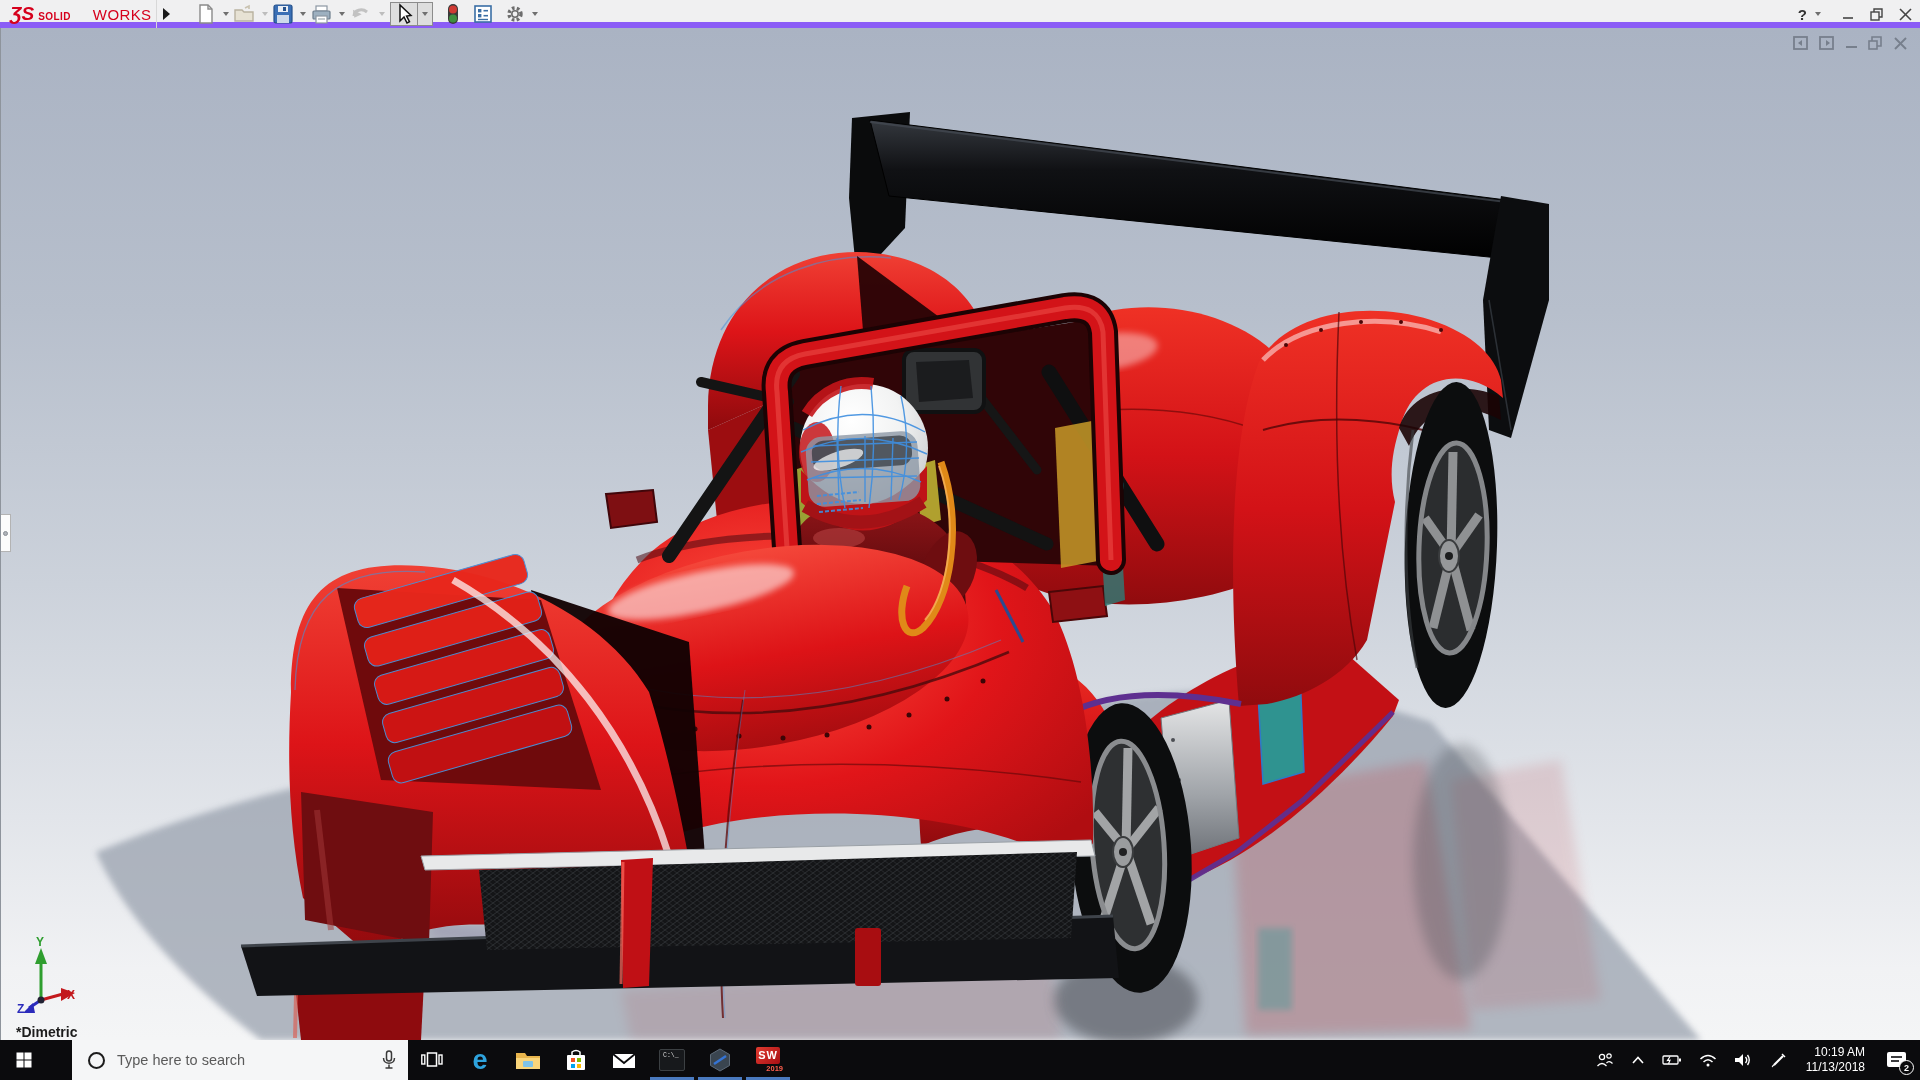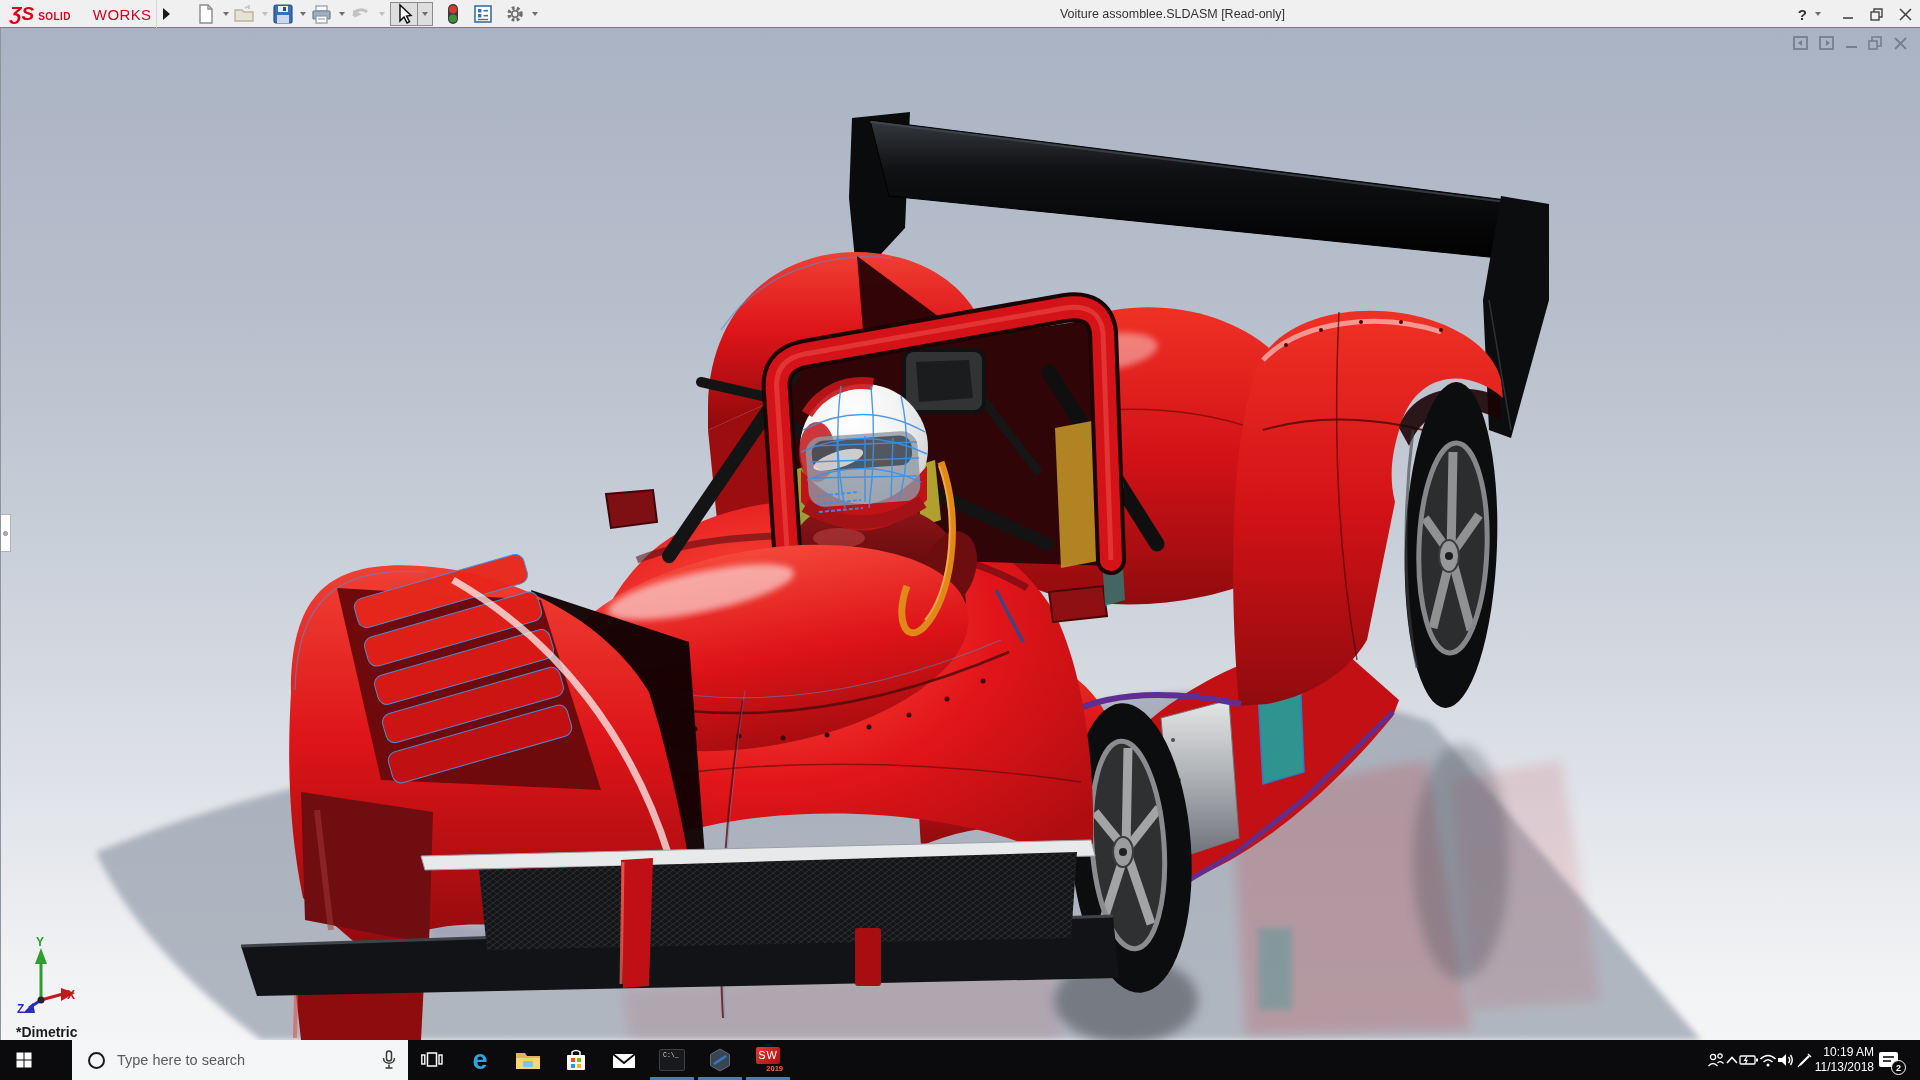--- a/index.html
+++ b/index.html
@@ -1,21 +1,21 @@
 <!DOCTYPE html>
 <html><head>
 <meta charset="utf-8">
 <style>
   * { margin:0; padding:0; box-sizing:border-box; }
   html,body { width:1920px; height:1080px; overflow:hidden; font-family:"Liberation Sans",sans-serif; }
   #app { position:relative; width:1920px; height:1080px; background:#f0f0f1; }
 
   
   #titlebar { position:absolute; top:0; left:0; width:1920px; height:28px;
-    background:#f0f0f1; border-bottom:1px solid #8b5cf6; }
+    background:#f0f0f1; border-bottom:6px solid #8b5cf6; }
   .logo { position:absolute; left:10px; top:3px; display:flex; align-items:baseline; color:#d6001c; }
   .logo .glyph { font-style:italic; font-weight:900; font-size:19px; margin-right:4px; }
   .logo .solid { font-weight:800; font-size:10px; letter-spacing:.4px; }
   .logo .works { font-weight:300; font-size:15px; letter-spacing:.4px;margin-left:22px; }
   .flyout { position:absolute; left:163px; top:8px; width:0; height:0;
     border-left:7px solid #1a1a1a; border-top:6px solid transparent; border-bottom:6px solid transparent; }
   .logo-divider { position:absolute; left:156px; top:0; width:1px; height:28px; background:#d8d8d8; }
   #toolbar { position:absolute; left:196px; top:0; height:28px; display:flex; align-items:center; }
   .tbtn { display:flex; align-items:center; margin-right:4px; }
   .tbtn svg { display:block; }
@@ -45,25 +45,25 @@
   #taskbar { position:absolute; left:0; top:1040px; width:1920px; height:40px; background:#0b0b0d;
     display:flex; align-items:center; }
   .tslot { width:48px; height:40px; display:flex; align-items:center; justify-content:center; position:relative; }
   #search-box { width:336px; height:40px; background:#f5f6f7; display:flex; align-items:center; padding:0 10px;margin-left:24px; }
   #search-box .ring { width:17px; height:17px; border:2.5px solid #1c1c1c; border-radius:50%; margin:0 12px 0 6px; }
   #search-box .ph { font-size:14.5px; color:#5a5a5a; flex:1; }
   .underline { position:absolute; bottom:0; left:2px; width:44px; height:3px; background:#4a7abf; }
   .edge-e { font-size:27px; font-weight:bold; color:#2ea3dd; line-height:1; }
   .sw-cube { position:relative; width:26px; height:26px; }
   .sw-cube .face { position:absolute; left:1px; top:0; width:24px; height:17px; background:linear-gradient(135deg,#e23c30,#a80f14);
-    border-radius:2px; color:#fff; font-weight:400; font-size:11px; letter-spacing:1px; text-align:center; line-height:17px; }
+    border-radius:2px; color:#fff; font-weight:700; font-size:11px; letter-spacing:1px; text-align:center; line-height:17px; }
   .sw-cube .year { position:absolute; right:-2px; bottom:0; font-size:7.5px; font-weight:800; color:#ff5f4e; }
   .cmd-ic { width:26px; height:22px; background:#17191c; border:1px solid #3c4043; border-radius:2px;
     color:#dadada; font-family:"Liberation Mono",monospace; font-size:6.5px; padding:2px 0 0 3px; }
-  #tray { margin-left:auto; display:flex; align-items:center; padding-right:18px; }
+  #tray { margin-left:auto; display:flex; align-items:center; gap:17px; padding-right:10px; }
   #clock { text-align:right; color:#fff; font-size:12px; line-height:15px; margin:0 2px; }
   #action-ic { position:relative; width:26px; height:26px; display:flex; align-items:center; justify-content:center; }
   #badge { position:absolute; right:-4px; bottom:-2px; width:15px; height:15px; border-radius:50%;
     background:#0b0b0d; border:1.5px solid #fff; color:#fff; font-size:9px; font-weight:bold;
     display:flex; align-items:center; justify-content:center; }
 </style>
 </head>
 <body>
 
 <div id="app">
@@ -147,21 +147,20 @@
       <div style="width:8px"></div>
       <div class="tbtn">
         <svg width="20" height="20">
             <circle cx="10" cy="10" r="6" fill="none" stroke="#6d6d6d" stroke-width="3.4" stroke-dasharray="2.6,2.3"></circle>
             <circle cx="10" cy="10" r="3.2" fill="none" stroke="#6d6d6d" stroke-width="1.6"></circle>
           </svg>
       </div>
         <div class="caret"></div>
     </div>
 
-    <div id="win-title">Voiture assomblee.SLDASM [Read-only]</div>
 
     <div id="title-controls">
       <span id="help-label">?</span>
       <div class="caret"></div>
       <svg width="12" height="12">
           <line x1="1" y1="10" x2="11" y2="10" stroke="#444" stroke-width="1.6"></line>
         </svg>
       <svg width="13" height="13">
           <rect x="1" y="4" width="8" height="8" fill="none" stroke="#444" stroke-width="1.4"></rect>
           <path d="M4,4 L4,1 L12,1 L12,9 L9,9" fill="none" stroke="#444" stroke-width="1.4"></path>

